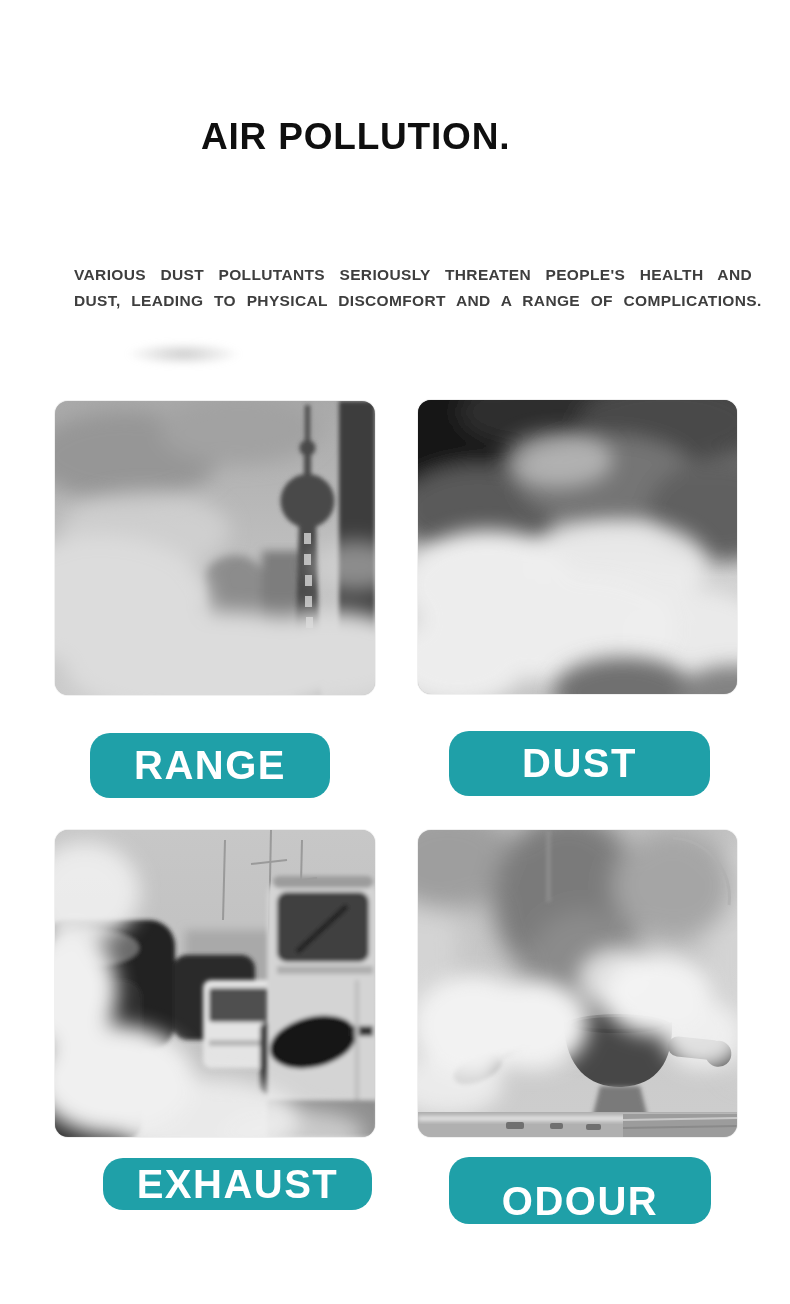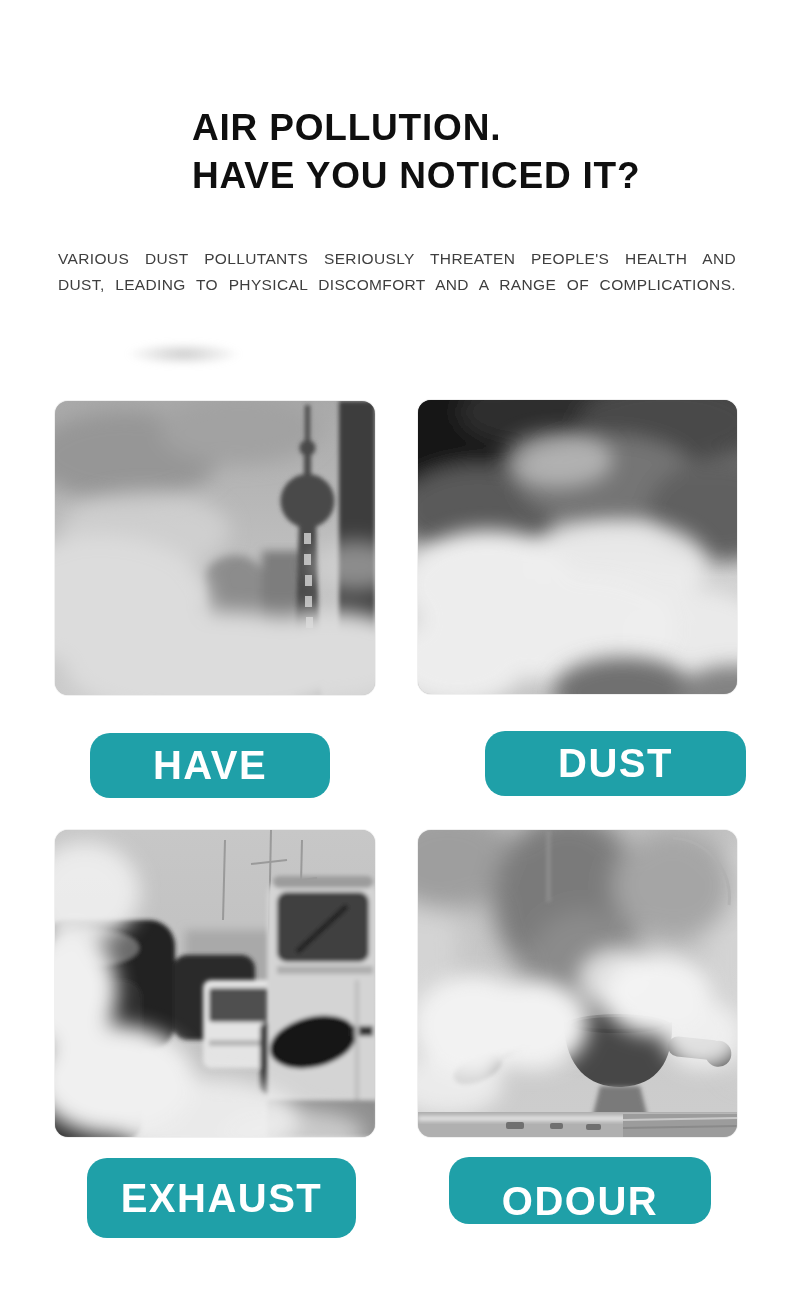--- a/index.html
+++ b/index.html
@@ -10,39 +10,39 @@
     background: #ffffff;
     overflow: hidden;
     font-family: "Liberation Sans", sans-serif;
   }
 
   
   .title {
     position: absolute;
     left: 188px;
     top: 100px;
-    margin: 4px;
+    margin: 13px;
     color: #0f0f0f;
     font-size: 37px;
     font-weight: 700;
     letter-spacing: 0.8px;
     line-height: 48px;
   }
   .title .tl { display: block; white-space: nowrap; }
 
   
   .subtitle {
     position: absolute;
     left: 58px;
     top: 246px;
     width: 678px;
-    margin: 0;
+    margin: 16px;
     color: #3e3e3e;
     font-size: 15.5px;
-    font-weight: 400;
+    font-weight: 700;
     letter-spacing: 0.35px;
     word-spacing: 6px;
     line-height: 26px;
   }
   .subtitle .sl {
     display: block;
     text-align: justify;
     text-align-last: justify;
     white-space: nowrap;
   }
@@ -80,32 +80,31 @@
     align-items: center;
     justify-content: center;
     background: #1fa0a8;
     color: #ffffff;
     font-weight: 700;
     font-size: 40px;
     letter-spacing: 1.5px;
     border-radius: 20px;
   }
   .pill-smog    { left: 90px;  top: 733px;  width: 240px; height: 65px; }
-  .pill-dust    { left: 449px; top: 731px;  width: 261px; height: 65px; margin-left: 36px; }
-  .pill-exhaust { left: 87px;  top: 1158px; width: 269px; height: 80px; }
+  .pill-dust    { left: 449px; top: 731px;  width: 261px; height: 65px; }
+  .pill-exhaust { left: 103px;  top: 1158px; width: 269px; height: 52px; }
   .pill-odour   { left: 449px; top: 1157px; width: 262px; height: 67px; }
 </style>
 </head>
 <body>
 
 <div class="page">
 
   <h1 class="title">
     <span class="tl">AIR POLLUTION.</span>
-    <span class="tl">HAVE YOU NOTICED IT?</span>
   </h1>
 
   <p class="subtitle">
     <span class="sl">VARIOUS DUST POLLUTANTS SERIOUSLY THREATEN PEOPLE'S HEALTH AND</span>
     <span class="sl">DUST, LEADING TO PHYSICAL DISCOMFORT AND A RANGE OF COMPLICATIONS.</span>
   </p>
 
   <div class="wisp"></div>
 
   <figure class="photo photo-smog">
@@ -318,21 +317,21 @@
         <rect x="132" y="293" width="13" height="6" rx="2" fill="#707070"></rect>
         <rect x="168" y="294" width="15" height="6" rx="2" fill="#707070"></rect>
         <rect x="205" y="284" width="114" height="23" fill="#9c9c9c"></rect>
         <line x1="205" y1="290" x2="319" y2="288" stroke="#c9c9c9" stroke-width="2"></line>
         <line x1="205" y1="298" x2="319" y2="296" stroke="#8a8a8a" stroke-width="2"></line>
       </g>
     </svg>
   </figure>
 
   <div class="pill pill-smog" style="background-color: rgb(31, 160, 168); color: rgb(255, 255, 255);">
-    <span>HAVE</span>
+    <span>RANGE</span>
   </div>
   <div class="pill pill-dust" style="background-color: rgb(31, 160, 168); color: rgb(255, 255, 255);">
     <span>DUST</span>
   </div>
   <div class="pill pill-exhaust" style="background-color: rgb(31, 160, 168); color: rgb(255, 255, 255);">
     <span>EXHAUST</span>
   </div>
   <div class="pill pill-odour" style="background-color: rgb(31, 160, 168); color: rgb(255, 255, 255); align-items: flex-end;">
     <span>ODOUR</span>
   </div>

